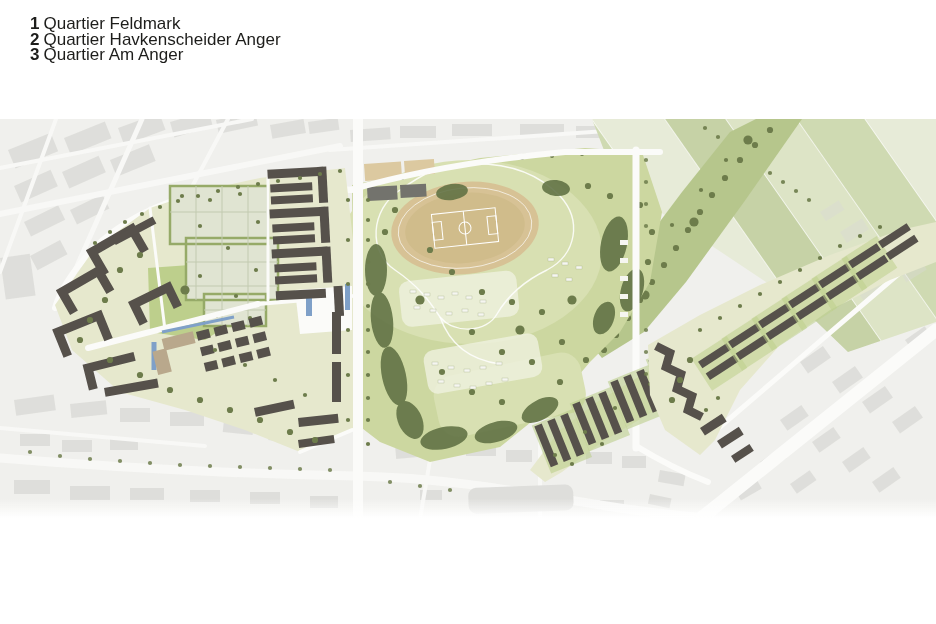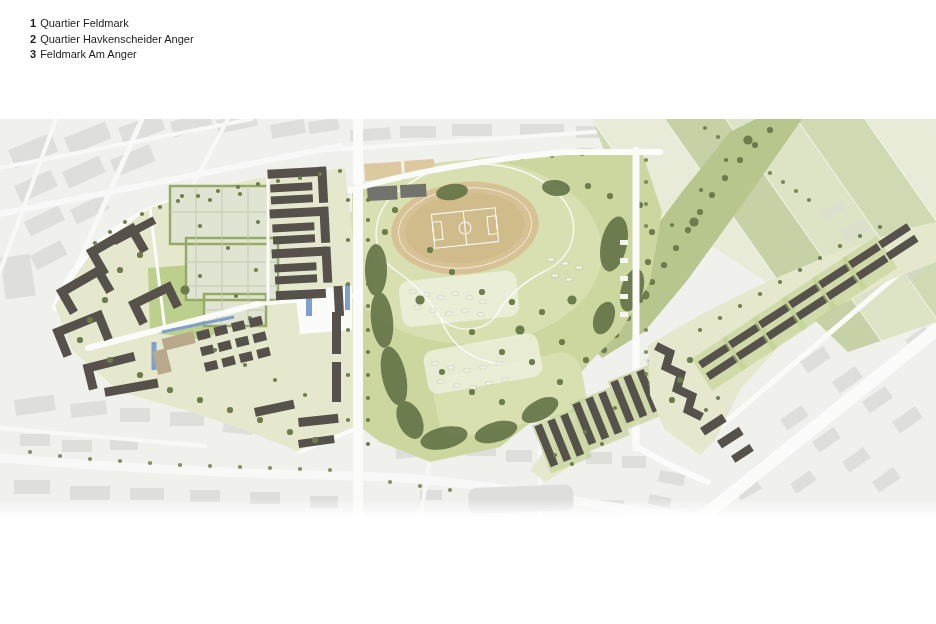--- a/index.html
+++ b/index.html
@@ -2,21 +2,21 @@
 <html style="--page_bg: #ffffff; --text: #1d1d1b; --existing_bg: #f0f0ed; --existing_block: #d9d9d5; --existing_block_dark: #c9c9c5; --road: #fbfbf9; --new_ground: #e6e8cd; --park_green: #ccd7a0; --meadow: #d8e0b2; --lawn: #bdcf8c; --field_a: #dde4c6; --field_b: #cfdab2; --field_c: #e7ebd8; --field_d: #c6d2a6; --corridor: #b6c68c; --tree: #6d7c4b; --tree_dark: #5f7042; --hedge: #96aa68; --garden_fill: #e0e4d2; --garden_line: #c2cab0; --building: #56514b; --building_light: #b9a88c; --water: #7fa0c8; --track: #d7c295; --track_inner: #d0bc8b; --court: #73736d; --sand: #dcc9a0; --pond: #d8d8d5; --shed: #f6f6f1; --allot: #eff1de;"><head>
 <meta charset="utf-8">
 <style>
   html,body{margin:0;padding:0;}
   body{
     width:936px;height:624px;background:var(--page_bg,#fff);
     font-family:"Liberation Sans",sans-serif;position:relative;overflow:hidden;
   }
   .stage{position:absolute;inset:0;background:var(--page_bg,#fff);}
   .legend{position:absolute;left:30px;top:16px;color:var(--text,#1d1d1b);
-    font-size:11px;line-height:15.5px;}
+    font-size:17px;line-height:15.5px;}
   .legend .row{white-space:nowrap;}
   .legend .num{font-weight:bold;margin-right:4px;}
   .map-wrap{position:absolute;left:0;top:119px;width:936px;height:400px;}
   .bottom-fade{position:absolute;left:0;top:498px;width:936px;height:24px;
     background:linear-gradient(to bottom, rgba(255,255,255,0), rgba(255,255,255,1) 85%);
     pointer-events:none;}
   
   .base{fill:var(--existing_bg);}
   .exb{fill:var(--existing_block);}
   .road{stroke:var(--road);fill:none;stroke-linecap:round;}
@@ -47,21 +47,21 @@
   .pline{stroke:#fff;stroke-width:1.4;fill:none;opacity:.85;}
 </style>
 </head>
 <body>
 
 <div class="stage">
 
   <div class="legend">
     <div class="row"><span class="num">1</span><span>Quartier Feldmark</span></div>
     <div class="row"><span class="num">2</span><span>Quartier Havkenscheider Anger</span></div>
-    <div class="row"><span class="num">3</span><span>Feldmark Am Anger</span></div>
+    <div class="row"><span class="num">3</span><span>Quartier Am Anger</span></div>
   </div>
 
   <div class="map-wrap">
   <svg width="936" height="400" viewBox="0 119 936 400" xmlns="http://www.w3.org/2000/svg">
     <defs>
       <circle id="tr" r="3.1"></circle>
       <circle id="trS" r="2.1"></circle>
       <circle id="trB" r="4.6"></circle>
       <clipPath id="fieldsClip">
         <polygon points="592,119 936,119 936,322 848,352 796,302 718,250 648,204 610,166"></polygon>

